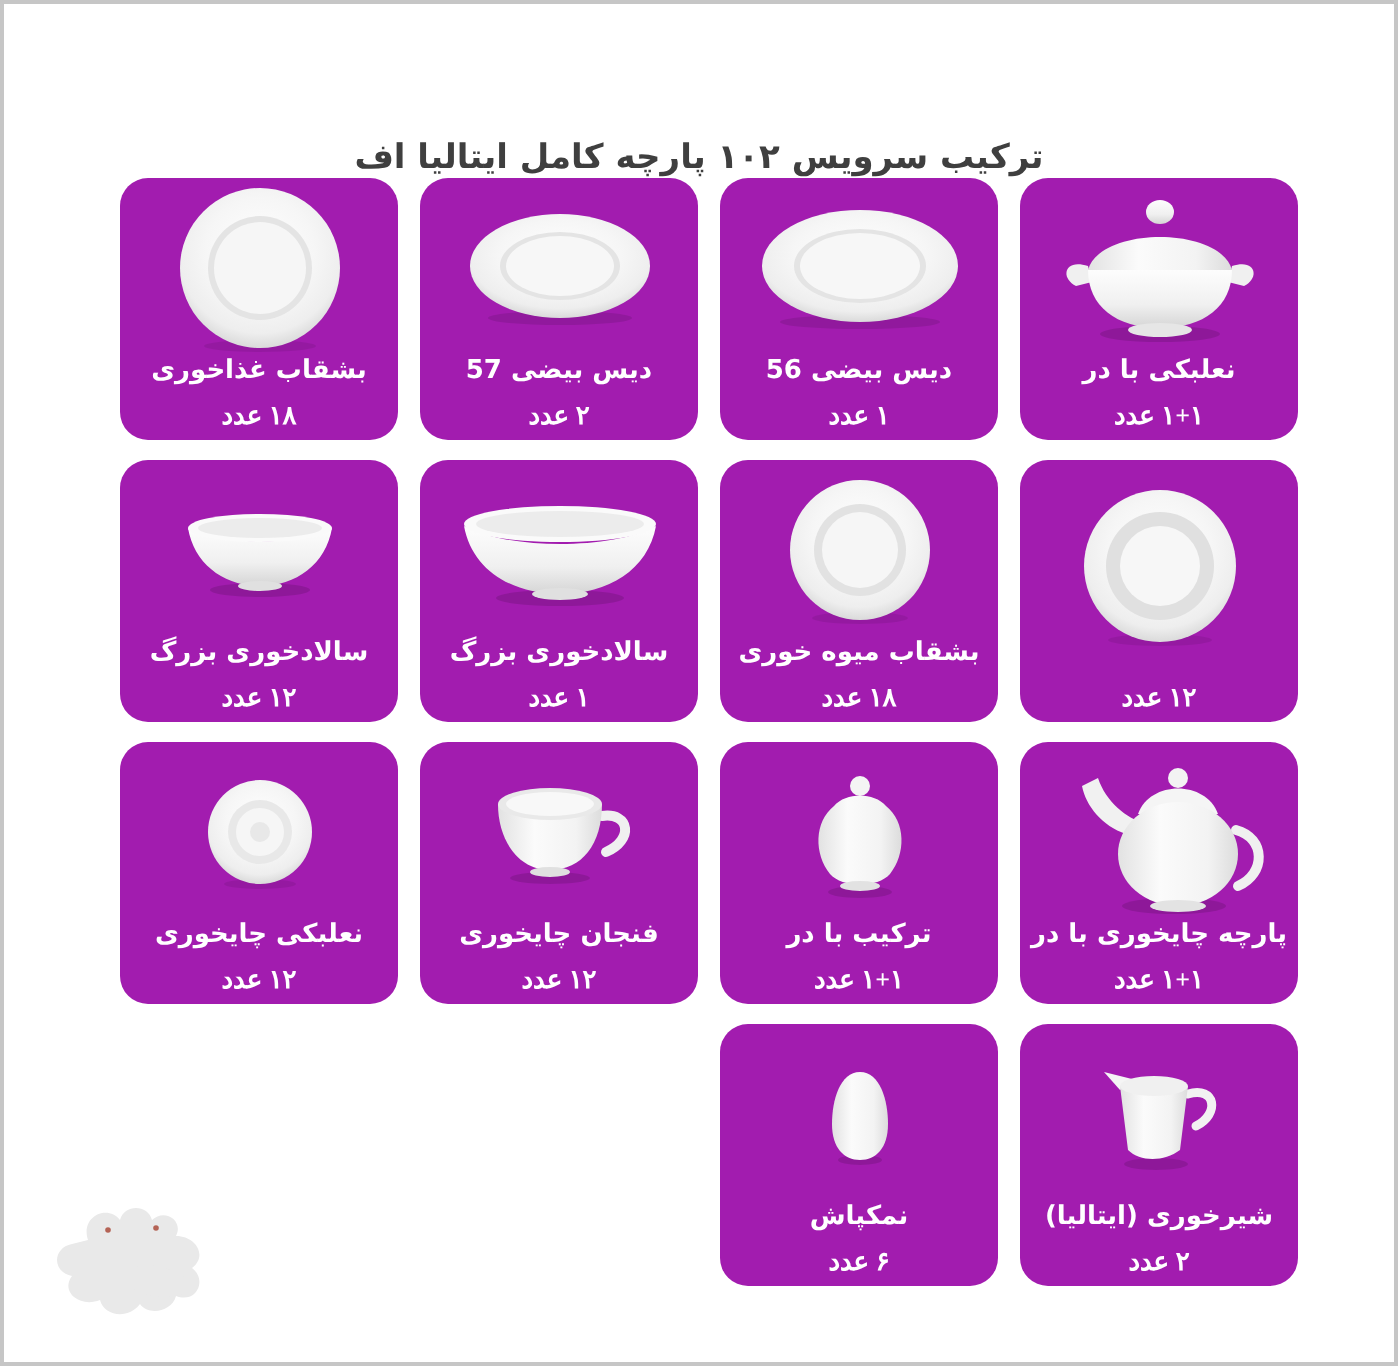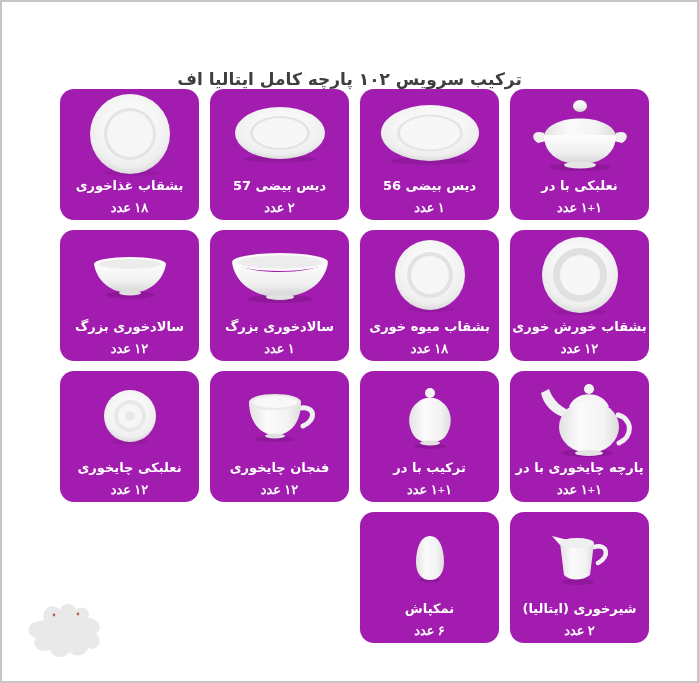--- a/index.html
+++ b/index.html
@@ -136,21 +136,20 @@
 
     <div class="tile">
       <div class="icon-wrap">
         <svg width="80" height="80" viewBox="0 0 80 80">
           <ellipse cx="40" cy="76" rx="26" ry="3" fill="rgba(0,0,0,0.08)"></ellipse>
           <circle cx="40" cy="39" r="38" fill="url(#rgPlate)"></circle>
           <circle cx="40" cy="39" r="27" fill="#e0e0e0"></circle>
           <circle cx="40" cy="39" r="20" fill="#f7f7f7"></circle>
         </svg>
       </div>
-      <div class="label">بشقاب خورش خوری</div>
       <div class="count">۱۲ عدد</div>
     </div>
 
     <div class="tile">
       <div class="icon-wrap">
         <svg width="74" height="74" viewBox="0 0 74 74">
           <ellipse cx="37" cy="70" rx="24" ry="3" fill="rgba(0,0,0,0.08)"></ellipse>
           <circle cx="37" cy="36" r="35" fill="url(#rgPlate)"></circle>
           <circle cx="37" cy="36" r="23" fill="#e2e2e2"></circle>
           <circle cx="37" cy="36" r="19" fill="#f6f6f6"></circle>

